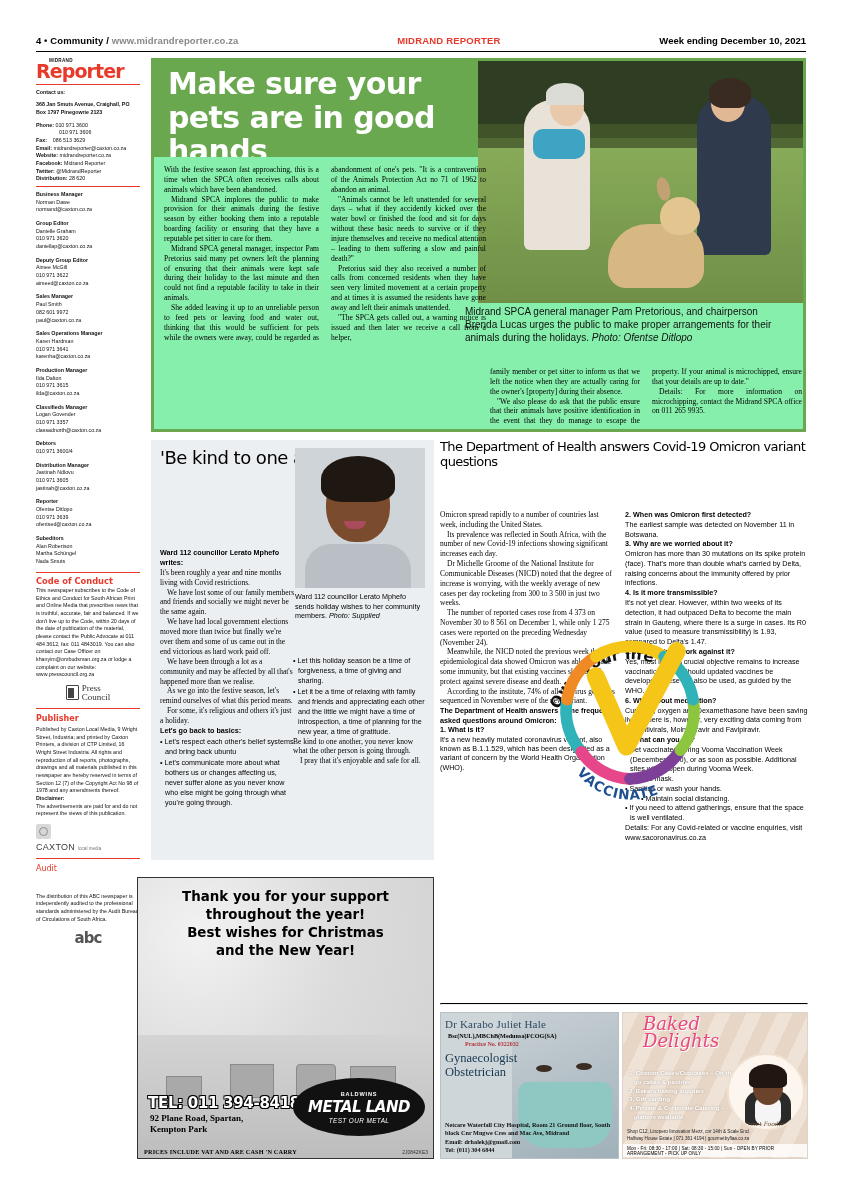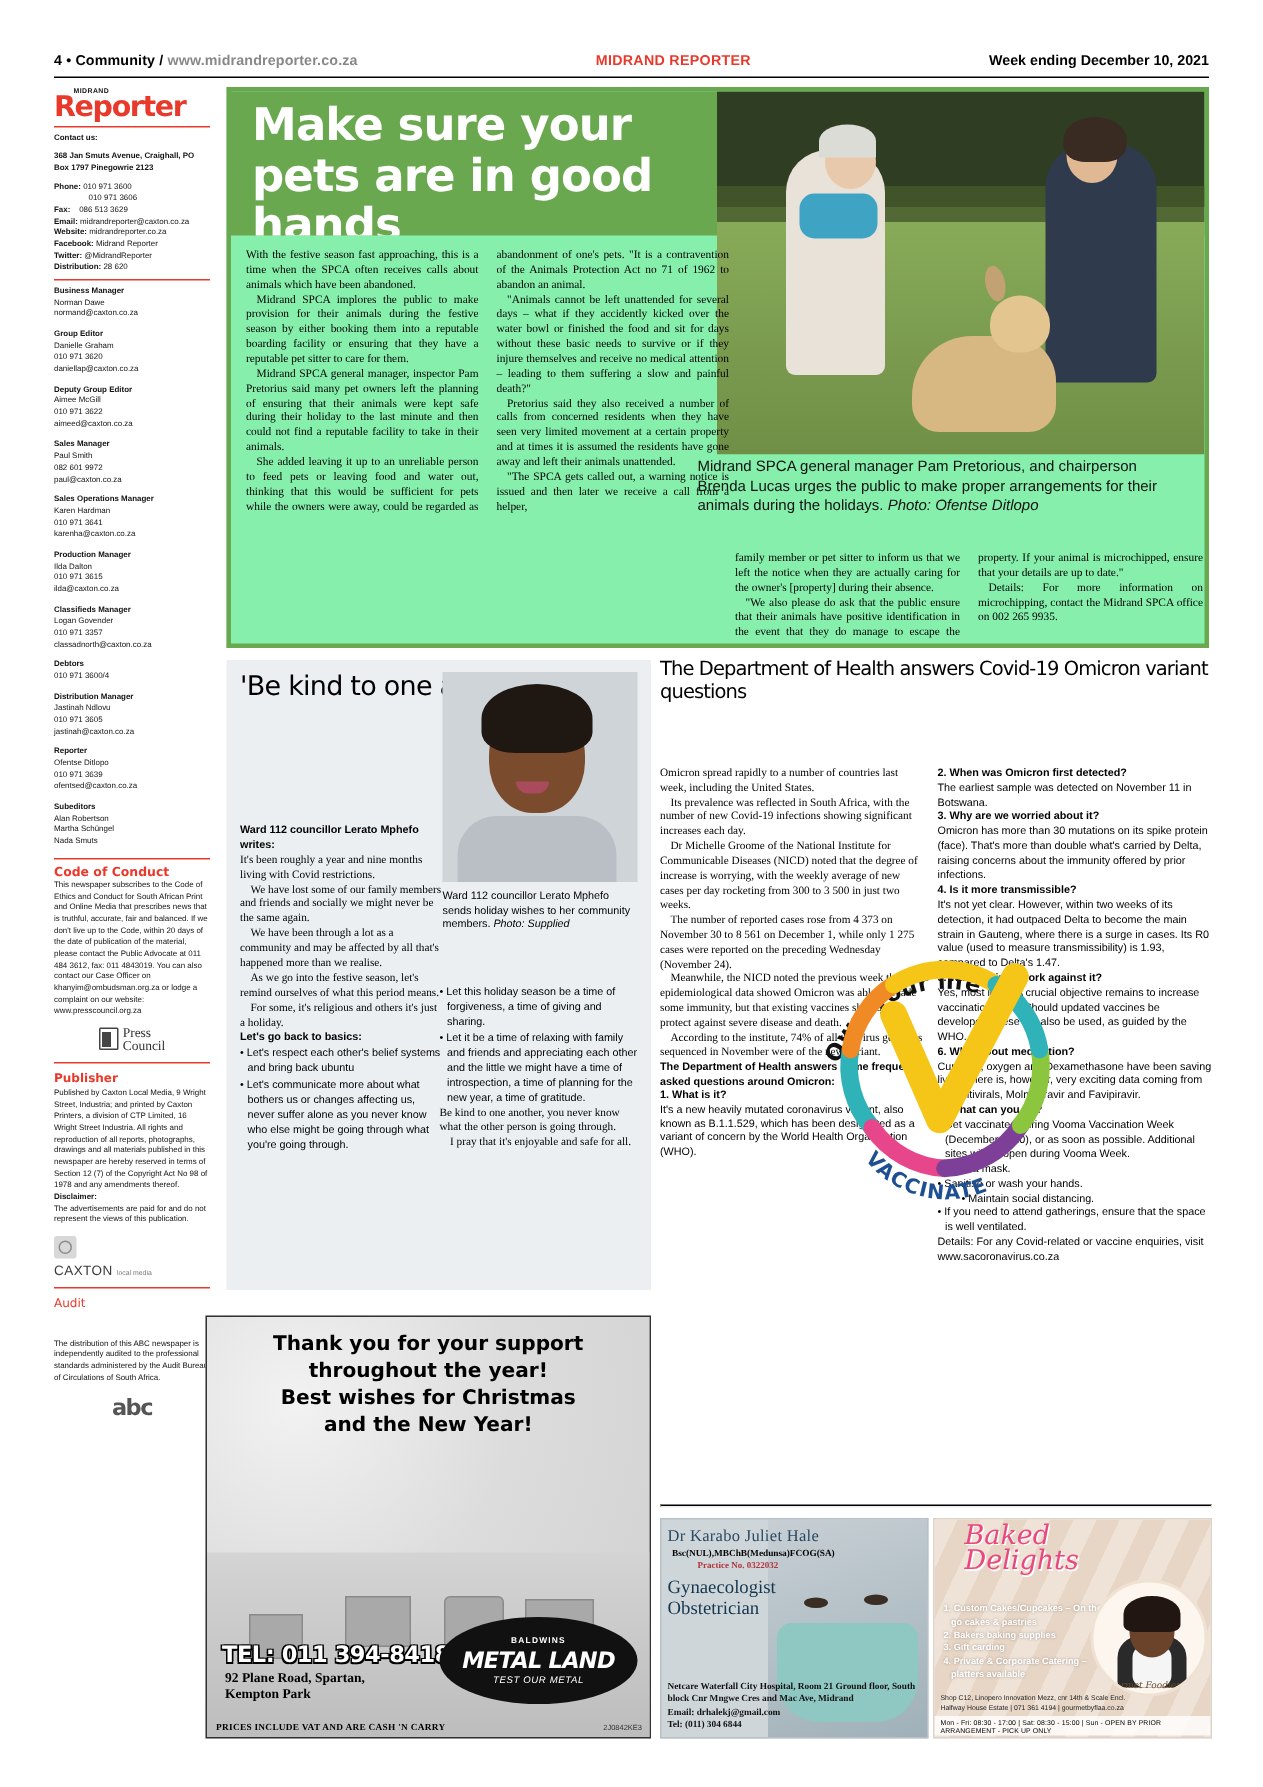--- a/index.html
+++ b/index.html
@@ -449,21 +449,21 @@
         <p>Midrand SPCA implores the public to make provision for their animals during the festive season by either booking them into a reputable boarding facility or ensuring that they have a reputable pet sitter to care for them.</p>
         <p>Midrand SPCA general manager, inspector Pam Pretorius said many pet owners left the planning of ensuring that their animals were kept safe during their holiday to the last minute and then could not find a reputable facility to take in their animals.</p>
         <p>She added leaving it up to an unreliable person to feed pets or leaving food and water out, thinking that this would be sufficient for pets while the owners were away, could be regarded as abandonment of one's pets. "It is a contravention of the Animals Protection Act no 71 of 1962 to abandon an animal.</p>
         <p>"Animals cannot be left unattended for several days – what if they accidently kicked over the water bowl or finished the food and sit for days without these basic needs to survive or if they injure themselves and receive no medical attention – leading to them suffering a slow and painful death?"</p>
         <p>Pretorius said they also received a number of calls from concerned residents when they have seen very limited movement at a certain property and at times it is assumed the residents have gone away and left their animals unattended.</p>
         <p>"The SPCA gets called out, a warning notice is issued and then later we receive a call from a helper,</p>
       </div>
     <div class="lead-cols2" id="lead-body2">
         <p class="noind">family member or pet sitter to inform us that we left the notice when they are actually caring for the owner's [property] during their absence.</p>
         <p>"We also please do ask that the public ensure that their animals have positive identification in the event that they do manage to escape the property. If your animal is microchipped, ensure that your details are up to date."</p>
-        <p>Details: For more information on microchipping, contact the Midrand SPCA office on 002 265 9935.</p>
+        <p>Details: For more information on microchipping, contact the Midrand SPCA office on 011 265 9935.</p>
       </div>
   </div>
 
   <div class="kind">
     <h2>'Be kind to one another'</h2>
 
     <div class="kind-photo">
       <div class="kp-bg"></div>
       <div class="kp-body"></div>
       <div class="kp-head"></div>
@@ -473,20 +473,21 @@
 
     <div class="kind-cap">
       <span>Ward 112 councillor Lerato Mphefo sends holiday wishes to her community members.</span>
       <i>Photo: Supplied</i>
     </div>
 
     <div class="kind-colA" id="kind-col-a">
         <p class="noind"><b>Ward 112 councillor Lerato Mphefo writes:</b></p>
         <p class="noind">It's been roughly a year and nine months living with Covid restrictions.</p>
         <p>We have lost some of our family members and friends and socially we might never be the same again.</p>
+        <p>We have had local government elections moved more than twice but finally we're over them and some of us came out in the end victorious as hard work paid off.</p>
         <p>We have been through a lot as a community and may be affected by all that's happened more than we realise.</p>
         <p>As we go into the festive season, let's remind ourselves of what this period means.</p>
         <p>For some, it's religious and others it's just a holiday.</p>
         <p class="noind"><b>Let's go back to basics:</b></p>
         <div class="bullets">
           <div>• Let's respect each other's belief systems and bring back ubuntu</div>
           <div>• Let's communicate more about what bothers us or changes affecting us, never suffer alone as you never know who else might be going through what you're going through.</div>
         </div>
       </div>
     <div class="kind-colB" id="kind-col-b">

